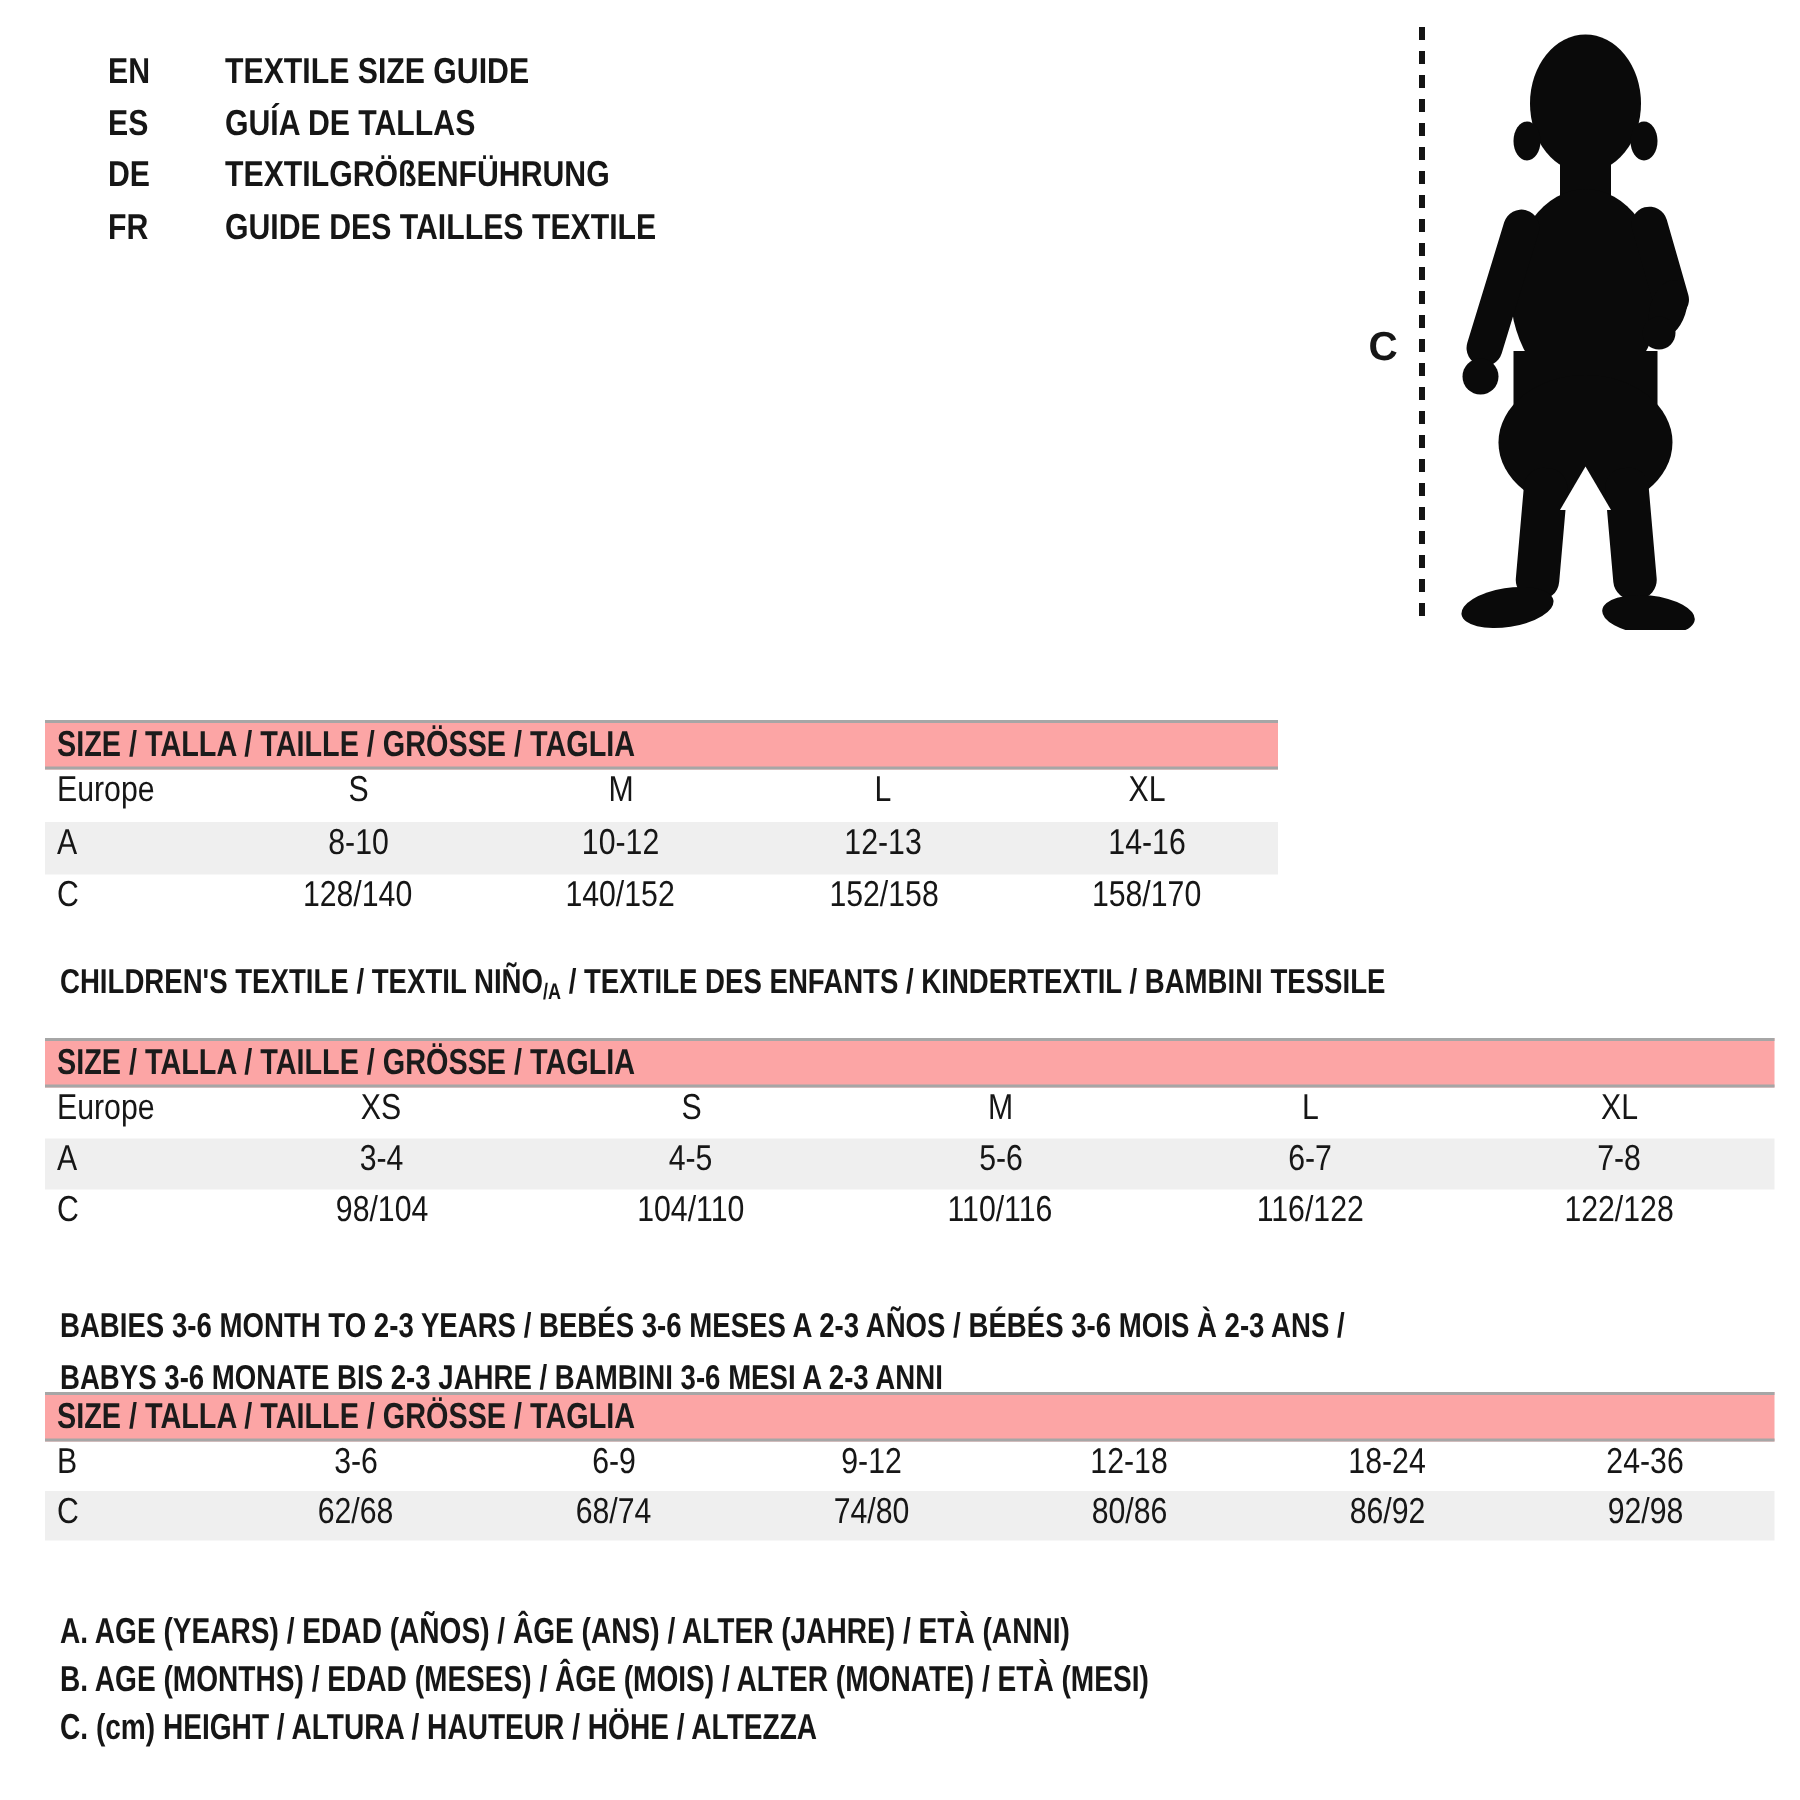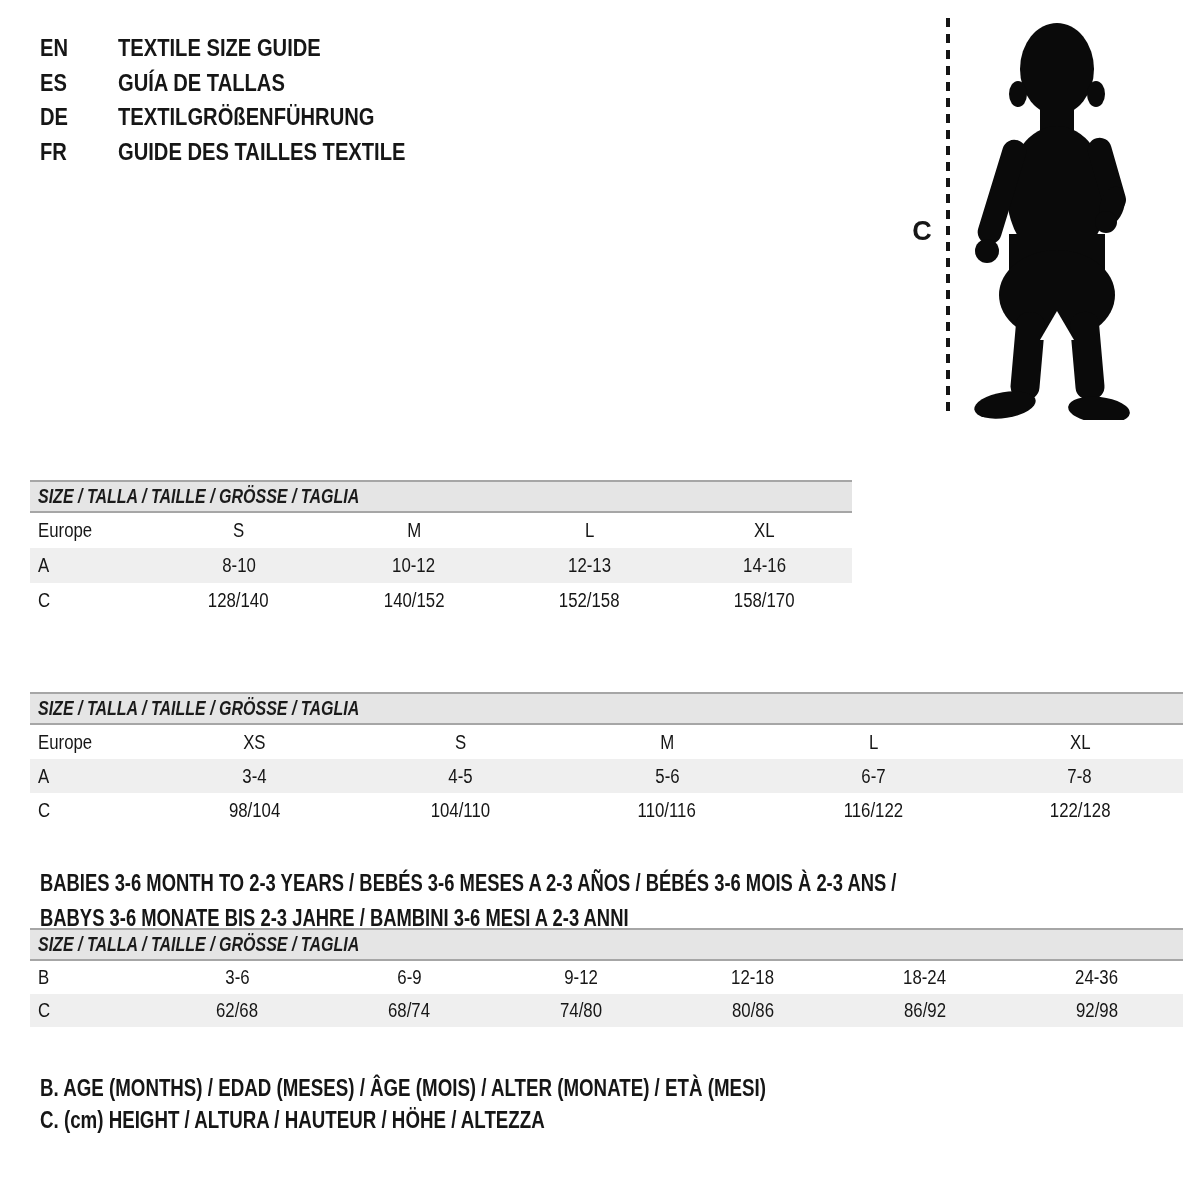--- a/index.html
+++ b/index.html
@@ -10,44 +10,44 @@
   }
   .sq{display:inline-block;white-space:nowrap;}
   .sx78{transform:scaleX(.78);}
   .sx80{transform:scaleX(.80);}
   .sx84{transform:scaleX(.84);}
   .o-left{transform-origin:0 50%;}
 
   
   .lang-list{position:absolute;left:40px;top:31px;}
   .lang-row{display:flex;height:34.5px;line-height:34.5px;font-weight:bold;font-size:24px;}
-  .lang-code{width:78px;}
+  .lang-code{width:78px;margin-left:32px;}
 
   
   .dash-line{
     position:absolute;left:946px;top:18px;width:4px;height:397px;
     background:repeating-linear-gradient(180deg,#141414 0 9px,transparent 9px 16px);
   }
   .c-label{position:absolute;left:906px;top:216px;width:32px;text-align:center;
     font-size:27px;font-weight:bold;line-height:30px;}
   .toddler{position:absolute;left:958px;top:14px;width:184px;height:406px;}
 
   
   .sec-title{position:absolute;left:40px;font-size:23px;font-weight:bold;line-height:28px;}
   .sub{font-size:15px;position:relative;top:4px;font-weight:bold;}
   .two-line{line-height:35px;}
 
   
   .table{position:absolute;left:30px;}
   .size-bar{
-    height:29px;line-height:29px;background:#e5e5e5;
+    height:29px;line-height:29px;background:#fca5a5;
     border-top:2px solid #a6a6a6;border-bottom:2px solid #a6a6a6;
-    padding-left:8px;font-size:20px;font-weight:bold;color:#1b1b1b;font-style:italic;
+    padding-left:8px;font-size:24px;font-weight:bold;color:#1b1b1b;
   }
-  .trow{display:flex;align-items:center;font-size:20px;}
+  .trow{display:flex;font-size:24px;}
   .h35 .trow{height:35px;}
   .h34 .trow{height:34px;}
   .h33 .trow{height:33px;}
   .shade{background:#efefef;}
   .cell{flex:1;text-align:center;overflow:visible;}
   .cell.lbl{flex:0 0 113px;text-align:left;padding-left:8px;}
 
   
   .legend{position:absolute;left:40px;top:1072px;font-size:24px;font-weight:bold;line-height:32px;}
 </style>
@@ -119,20 +119,23 @@
     </div>
     <div class="trow">
       <span class="cell lbl"><span class="sq sx84 o-left">C</span></span>
       <span class="cell"><span class="sq sx84">128/140</span></span>
       <span class="cell"><span class="sq sx84">140/152</span></span>
       <span class="cell"><span class="sq sx84">152/158</span></span>
       <span class="cell"><span class="sq sx84">158/170</span></span>
     </div>
   </div>
 
+  <div class="sec-title" style="top:640px;">
+    <span class="sq sx80 o-left"><span>CHILDREN'S TEXTILE / TEXTIL NIÑO</span><span class="sub">/A</span><span> / TEXTILE DES ENFANTS / KINDERTEXTIL / BAMBINI TESSILE</span></span>
+  </div>
   <div class="table h34" style="top:692px;width:1153px;">
     <div class="size-bar">
       <span class="sq sx80 o-left">SIZE / TALLA / TAILLE / GRÖSSE / TAGLIA</span>
     </div>
     <div class="trow">
       <span class="cell lbl"><span class="sq sx84 o-left">Europe</span></span>
       <span class="cell"><span class="sq sx84">XS</span></span>
       <span class="cell"><span class="sq sx84">S</span></span>
       <span class="cell"><span class="sq sx84">M</span></span>
       <span class="cell"><span class="sq sx84">L</span></span>
@@ -178,17 +181,18 @@
       <span class="cell"><span class="sq sx84">62/68</span></span>
       <span class="cell"><span class="sq sx84">68/74</span></span>
       <span class="cell"><span class="sq sx84">74/80</span></span>
       <span class="cell"><span class="sq sx84">80/86</span></span>
       <span class="cell"><span class="sq sx84">86/92</span></span>
       <span class="cell"><span class="sq sx84">92/98</span></span>
     </div>
   </div>
 
   <div class="legend">
+    <div><span class="sq sx78 o-left">A. AGE (YEARS) / EDAD (AÑOS) / ÂGE (ANS) / ALTER (JAHRE) / ETÀ (ANNI)</span></div>
     <div><span class="sq sx78 o-left">B. AGE (MONTHS) / EDAD (MESES) / ÂGE (MOIS) / ALTER (MONATE) / ETÀ (MESI)</span></div>
     <div><span class="sq sx78 o-left">C. (cm) HEIGHT / ALTURA / HAUTEUR / HÖHE / ALTEZZA</span></div>
   </div>
 
 </div>
 
 </body></html>

